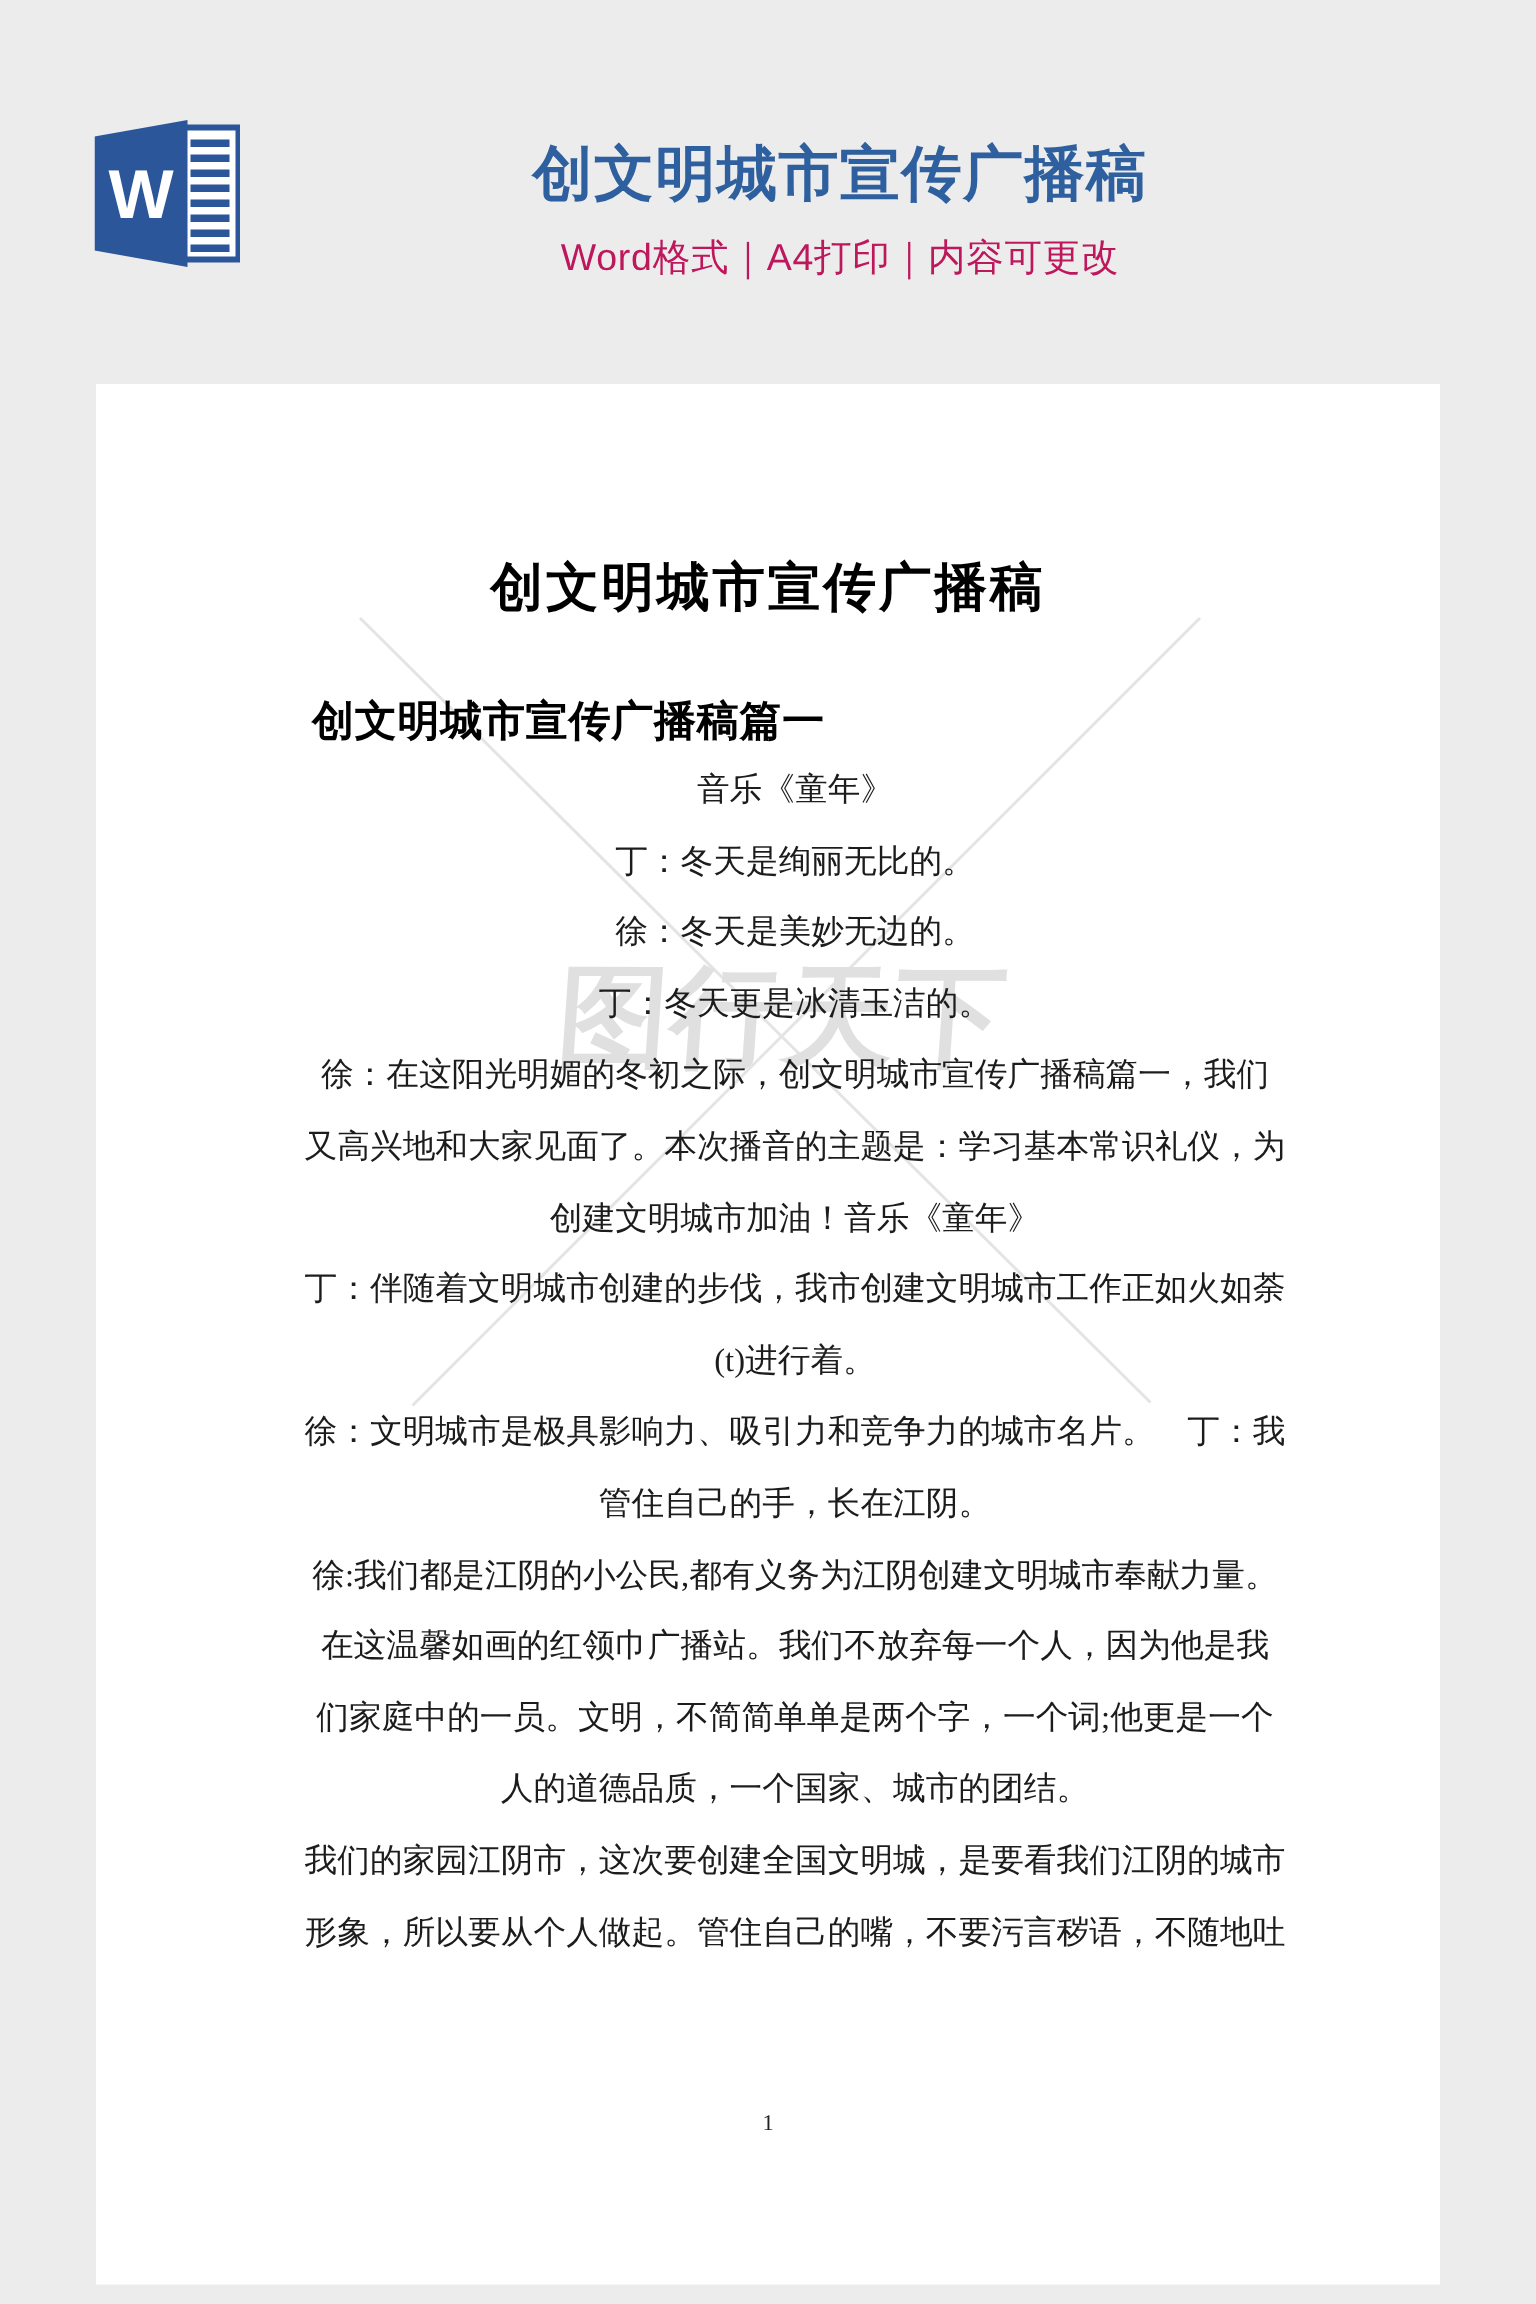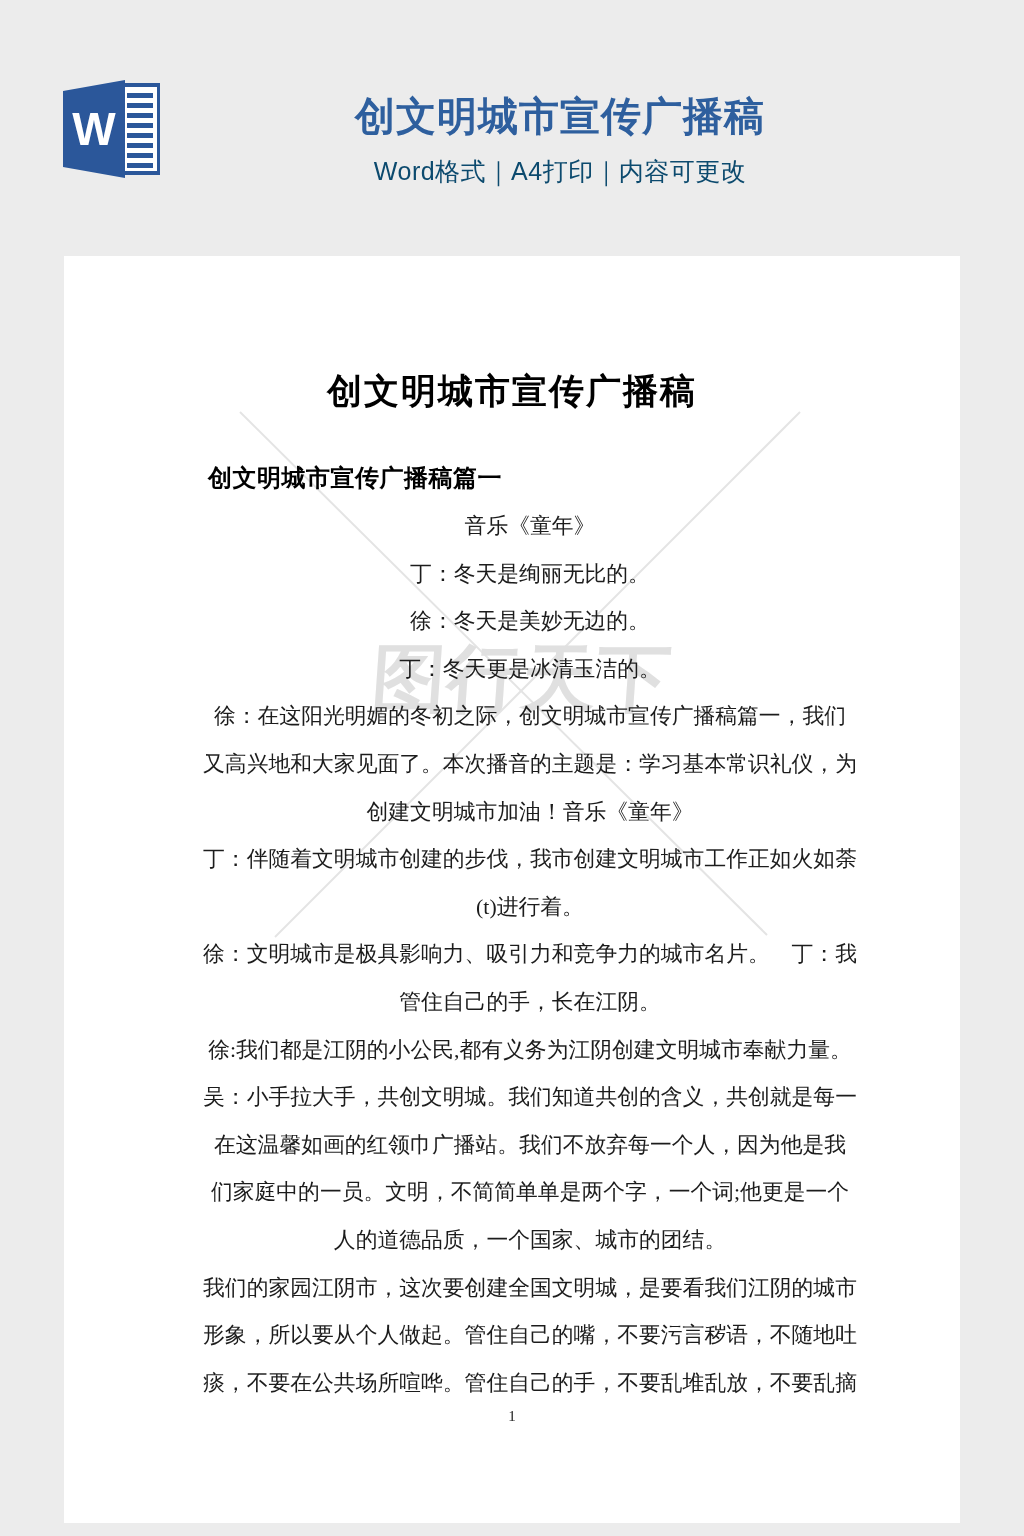--- a/index.html
+++ b/index.html
@@ -14,21 +14,21 @@
   }
   
   .word-icon{position:absolute;left:63px;top:80px;width:97px;height:98px;}
   .hdr-title{
     position:absolute;left:160px;top:92px;width:800px;text-align:center;
     font-size:40px;font-weight:bold;color:var(--title-blue);
     letter-spacing:1px;line-height:1.2;
   }
   .hdr-sub{
     position:absolute;left:160px;top:155px;width:800px;text-align:center;
-    font-size:25px;color:#0c4a6e;letter-spacing:.5px;
+    font-size:25px;color:#be185d;letter-spacing:.5px;
   }
   
   .page{
     position:absolute;left:64px;top:256px;width:896px;height:1267px;
     background:#fff;
   }
   .wm-svg{position:absolute;left:0;top:0;width:896px;height:1267px;}
   .wm-text{
     position:absolute;left:308px;top:385px;
     font-family:"DejaVu Serif","Liberation Serif",serif;
@@ -37,21 +37,21 @@
     white-space:nowrap;
   }
   .doc-title{
     position:absolute;left:0;top:112px;width:896px;text-align:center;
     font-family:"Liberation Serif","DejaVu Serif",serif;
     font-size:35px;font-weight:bold;color:#000;letter-spacing:2px;
   }
   .doc-heading{
     position:absolute;left:144px;top:206px;
     font-family:"Liberation Serif","DejaVu Serif",serif;
-    font-size:24px;font-weight:bold;color:#000;letter-spacing:.5px;
+    font-size:28px;font-weight:bold;color:#000;letter-spacing:.5px;
   }
   .doc-body{
     position:absolute;left:136px;top:247px;width:660px;
     font-family:"Liberation Serif","DejaVu Serif",serif;
     font-size:21.8px;color:var(--ink);line-height:47.6px;
   }
   .body-line{white-space:nowrap;text-align:center;}
   .page-num{
     position:absolute;left:0;top:1152px;width:896px;text-align:center;
     font-family:"Liberation Serif","DejaVu Serif",serif;
@@ -97,23 +97,21 @@
       <div class="body-line">徐：冬天是美妙无边的。</div>
       <div class="body-line">丁：冬天更是冰清玉洁的。</div>
       <div class="body-line">徐：在这阳光明媚的冬初之际，创文明城市宣传广播稿篇一，我们</div>
       <div class="body-line">又高兴地和大家见面了。本次播音的主题是：学习基本常识礼仪，为</div>
       <div class="body-line">创建文明城市加油！音乐《童年》</div>
       <div class="body-line">丁：伴随着文明城市创建的步伐，我市创建文明城市工作正如火如荼</div>
       <div class="body-line">(t)进行着。</div>
       <div class="body-line">徐：文明城市是极具影响力、吸引力和竞争力的城市名片。　丁：我</div>
       <div class="body-line">管住自己的手，长在江阴。</div>
       <div class="body-line">徐:我们都是江阴的小公民,都有义务为江阴创建文明城市奉献力量。</div>
-      <div class="body-line">吴：小手拉大手，共创文明城。我们知道共创的含义，共创就是每一</div>
       <div class="body-line">在这温馨如画的红领巾广播站。我们不放弃每一个人，因为他是我</div>
       <div class="body-line">们家庭中的一员。文明，不简简单单是两个字，一个词;他更是一个</div>
       <div class="body-line">人的道德品质，一个国家、城市的团结。</div>
       <div class="body-line">我们的家园江阴市，这次要创建全国文明城，是要看我们江阴的城市</div>
       <div class="body-line">形象，所以要从个人做起。管住自己的嘴，不要污言秽语，不随地吐</div>
-      <div class="body-line">痰，不要在公共场所喧哗。管住自己的手，不要乱堆乱放，不要乱摘</div>
     </div>
 
   <div class="page-num">1</div>
 </div>
 
 </body></html>

